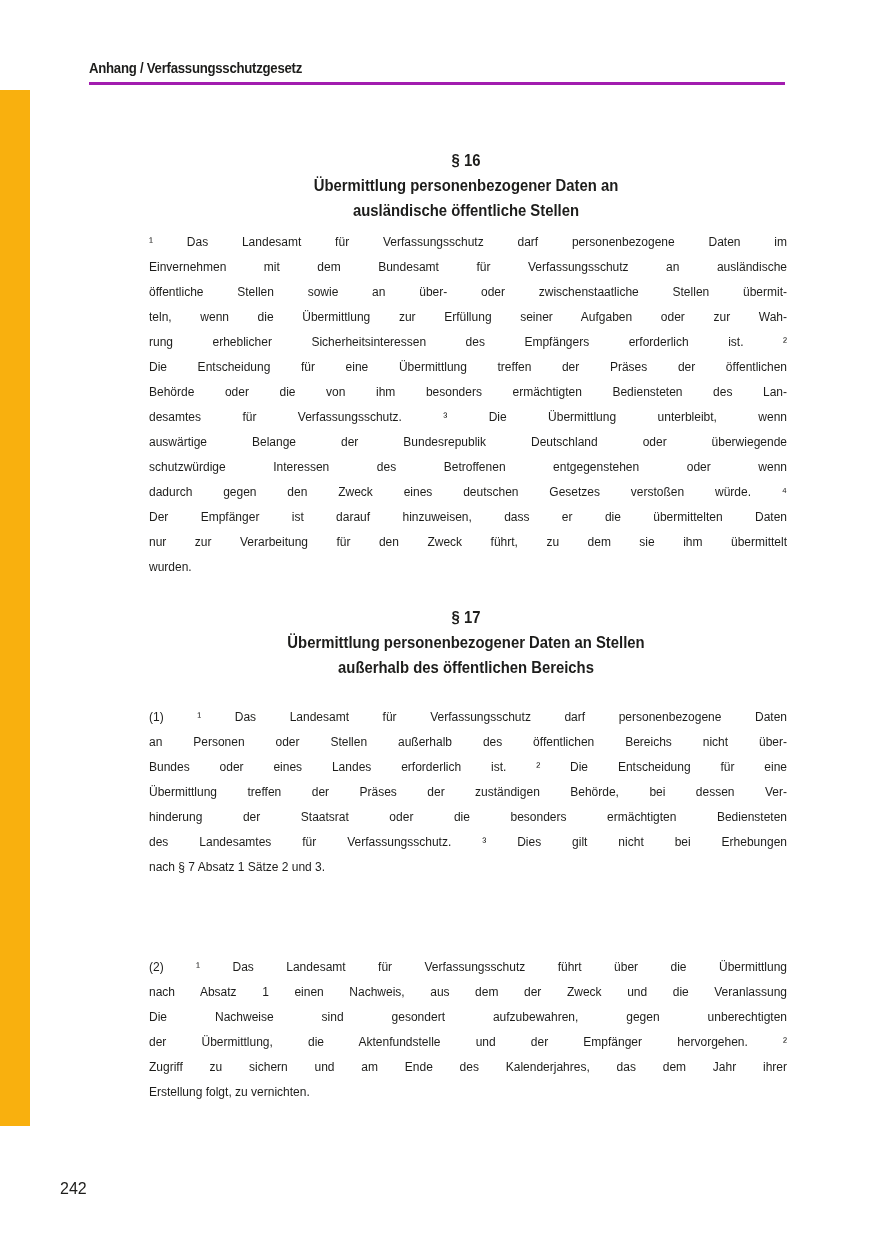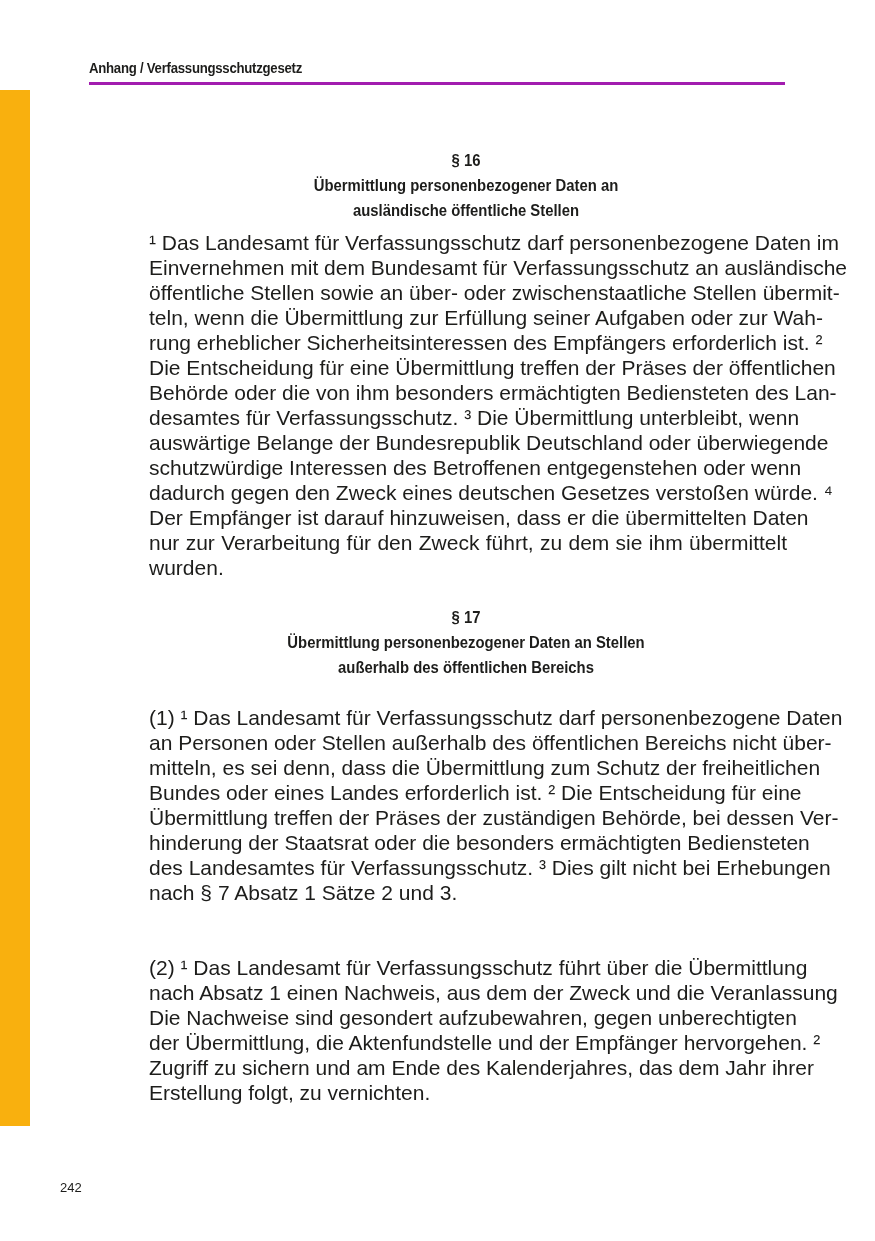--- a/index.html
+++ b/index.html
@@ -6,24 +6,24 @@
   body { width:875px; height:1241px; position:relative; overflow:hidden;
          font-family:"Liberation Sans", sans-serif; color:#1d1d1b; }
   .sidebar-bar { position:absolute; left:0; top:90px; width:30px; height:1036px; background:#f9b00e; }
   .running-head { position:absolute; left:89px; top:59px; width:696px; height:23px;
                   border-bottom:3px solid #a21caf; }
   .running-head span { font-weight:bold; font-size:15px; letter-spacing:-0.3px;
                        display:inline-block; transform:scaleX(0.88); transform-origin:left; }
   .heading { position:absolute; left:146px; width:640px; text-align:center;
              font-weight:bold; font-size:16.5px; line-height:25px; }
   .heading div { transform:scaleX(0.9); }
-  .body-text { position:absolute; left:149px; width:638px; font-size:21px; line-height:25px; }
+  .body-text { position:absolute; left:149px; width:638px; font-size:12px; line-height:25px; }
   .line { white-space:nowrap; text-align:justify; text-align-last:justify; height:25px; }
   .line.last { text-align-last:left; }
-  .page-number { position:absolute; left:60px; top:1180px; font-size:13px; color:#1d1d1b; }
+  .page-number { position:absolute; left:60px; top:1180px; font-size:16px; color:#1d1d1b; }
 </style>
 </head>
 <body>
 
 <div class="sidebar-bar"></div>
 
 <div class="running-head">
   <span>Anhang / Verfassungsschutzgesetz</span>
 </div>
 
@@ -52,21 +52,20 @@
 
 <div class="heading" style="top:605px;">
   <div>§ 17</div>
   <div>Übermittlung personenbezogener Daten an Stellen</div>
   <div>außerhalb des öffentlichen Bereichs</div>
 </div>
 
 <div class="body-text" style="top:705px;">
   <div class="line">(1) ¹ Das Landesamt für Verfassungsschutz darf personenbezogene Daten</div>
   <div class="line">an Personen oder Stellen außerhalb des öffentlichen Bereichs nicht über-</div>
-  <div class="line">mitteln, es sei denn, dass die Übermittlung zum Schutz der freiheitlichen</div>
   <div class="line">Bundes oder eines Landes erforderlich ist. ² Die Entscheidung für eine</div>
   <div class="line">Übermittlung treffen der Präses der zuständigen Behörde, bei dessen Ver-</div>
   <div class="line">hinderung der Staatsrat oder die besonders ermächtigten Bediensteten</div>
   <div class="line">des Landesamtes für Verfassungsschutz. ³ Dies gilt nicht bei Erhebungen</div>
   <div class="line last">nach § 7 Absatz 1 Sätze 2 und 3.</div>
 </div>
 
 <div class="body-text" style="top:955px;">
   <div class="line">(2) ¹ Das Landesamt für Verfassungsschutz führt über die Übermittlung</div>
   <div class="line">nach Absatz 1 einen Nachweis, aus dem der Zweck und die Veranlassung</div>

